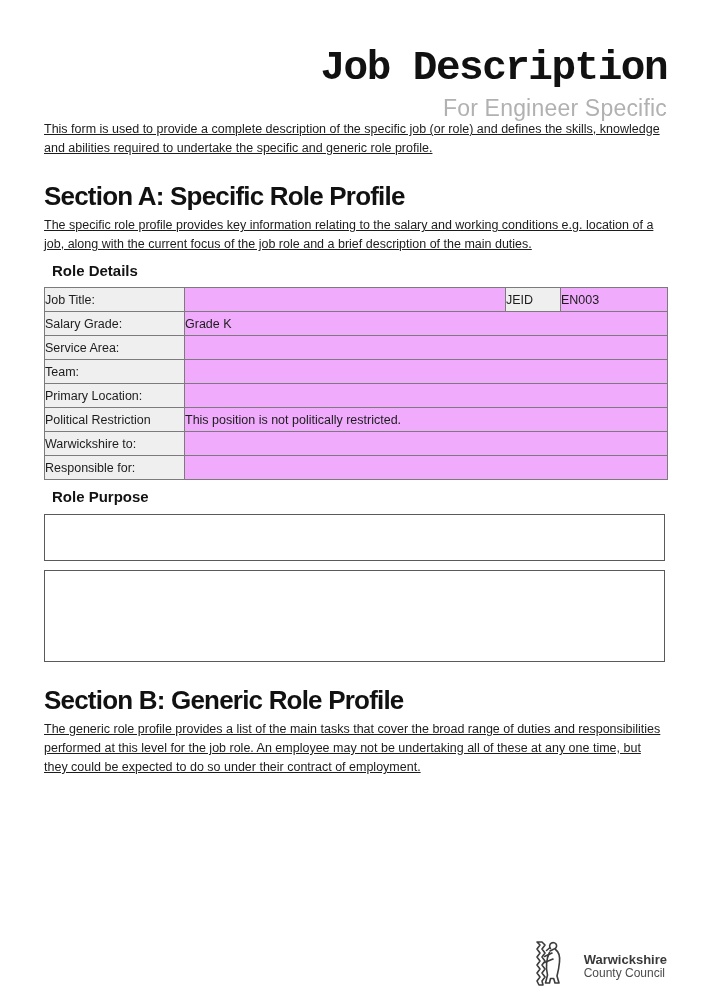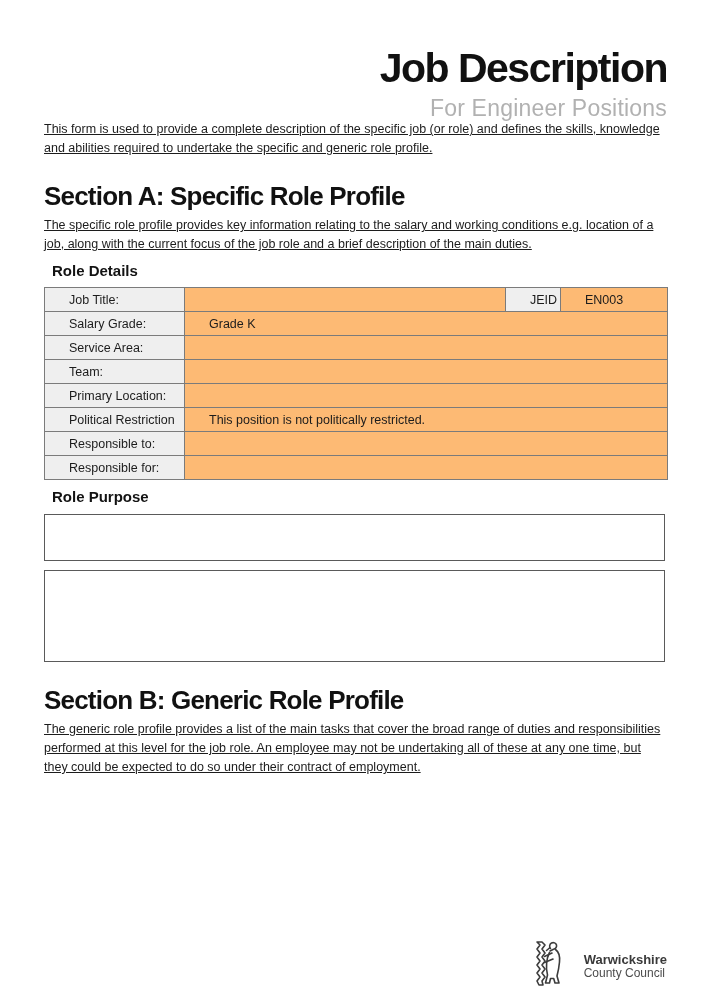--- a/index.html
+++ b/index.html
@@ -5,42 +5,42 @@
   html,body{margin:0;padding:0;}
   body{
     width:711px;height:1005px;background:#ffffff;overflow:hidden;
     font-family:"Liberation Sans","DejaVu Sans",sans-serif;
     color:#1b1b1b;
   }
   .page{position:relative;width:711px;height:1005px;box-sizing:border-box;padding:0 44px;}
 
   
   .titleblock{padding-top:46px;text-align:right;}
-  .doc-title{margin:0;font-size:41px;line-height:44px;font-weight:bold;color:#111111;letter-spacing:-1.5px;}
+  .doc-title{margin:0;font-size:41px;line-height:44px;font-weight:bold;color:#111111;letter-spacing:-1.5px;font-family:Liberation Mono, monospace;}
   .doc-subtitle{margin-top:6px;font-size:23px;line-height:24px;color:#b1b1b1;letter-spacing:0.2px;}
 
   
   p.body-text{margin:0;font-size:12.5px;line-height:19px;color:#1c1c1c;max-width:623px;text-decoration:underline;}
   .intro{margin-top:35px;}
 
   
   h2.section-heading{margin:24px 0 6px 0;font-size:26px;line-height:28px;font-weight:bold;color:#111111;letter-spacing:-0.8px;}
   h3.sub-heading{margin:8px;font-size:15px;line-height:17px;font-weight:bold;color:#131313;}
   .role-details-heading{margin-top:16px;}
   .role-purpose-heading{margin-top:17px;}
   .role-resp-heading{margin-top:21px;}
 
   
   table.role-table{border-collapse:collapse;width:623px;margin-top:8px;table-layout:fixed;}
   table.role-table td{
-    border:1px solid #7b7b7b;height:23px;padding:0 24px;
+    border:1px solid #7b7b7b;height:23px;padding:0 0;
     font-size:12.5px;color:#1c1c1c;overflow:hidden;white-space:nowrap;
   }
   td.cell-label{background:#efefef;}
-  td.cell-value{background:#fdba74;}
+  td.cell-value{background:#f0abfc;}
 
   
   .fillbox{width:621px;border:1px solid #5a5a5a;background:#ffffff;margin-top:9px;box-sizing:border-box;}
   .fillbox.small{height:47px;}
   .fillbox.large{height:92px;}
 
   
   .section-b-heading{margin-top:26px;}
 
   
@@ -50,21 +50,21 @@
   .logo-line1{font-size:13px;line-height:14px;font-weight:bold;color:#3a3a3a;}
   .logo-line2{font-size:12px;line-height:13px;color:#4c4c4c;}
 </style>
 </head>
 <body>
 
 <div class="page">
 
   <div class="titleblock">
     <h1 class="doc-title">Job Description</h1>
-    <div class="doc-subtitle">For Engineer Positions</div>
+    <div class="doc-subtitle">For Engineer Specific</div>
   </div>
 
   <p class="body-text intro">This form is used to provide a complete description of the specific job (or role) and defines the skills, knowledge and abilities required to undertake the specific and generic role profile.</p>
 
   <h2 class="section-heading">Section A: Specific Role Profile</h2>
   <p class="body-text">The specific role profile provides key information relating to the salary and working conditions e.g. location of a job, along with the current focus of the job role and a brief description of the main duties.</p>
 
   <h3 class="sub-heading role-details-heading">Role Details</h3>
 
   <table class="role-table">
@@ -95,21 +95,21 @@
       </tr>
       <tr>
         <td class="cell-label">Primary Location:</td>
         <td class="cell-value" colspan="3"></td>
       </tr>
       <tr>
         <td class="cell-label">Political Restriction</td>
         <td class="cell-value" colspan="3">This position is not politically restricted.</td>
       </tr>
       <tr>
-        <td class="cell-label">Responsible to:</td>
+        <td class="cell-label">Warwickshire to:</td>
         <td class="cell-value" colspan="3"></td>
       </tr>
       <tr>
         <td class="cell-label">Responsible for:</td>
         <td class="cell-value" colspan="3"></td>
       </tr>
     </tbody>
   </table>
 
   <h3 class="sub-heading role-purpose-heading">Role Purpose</h3>

